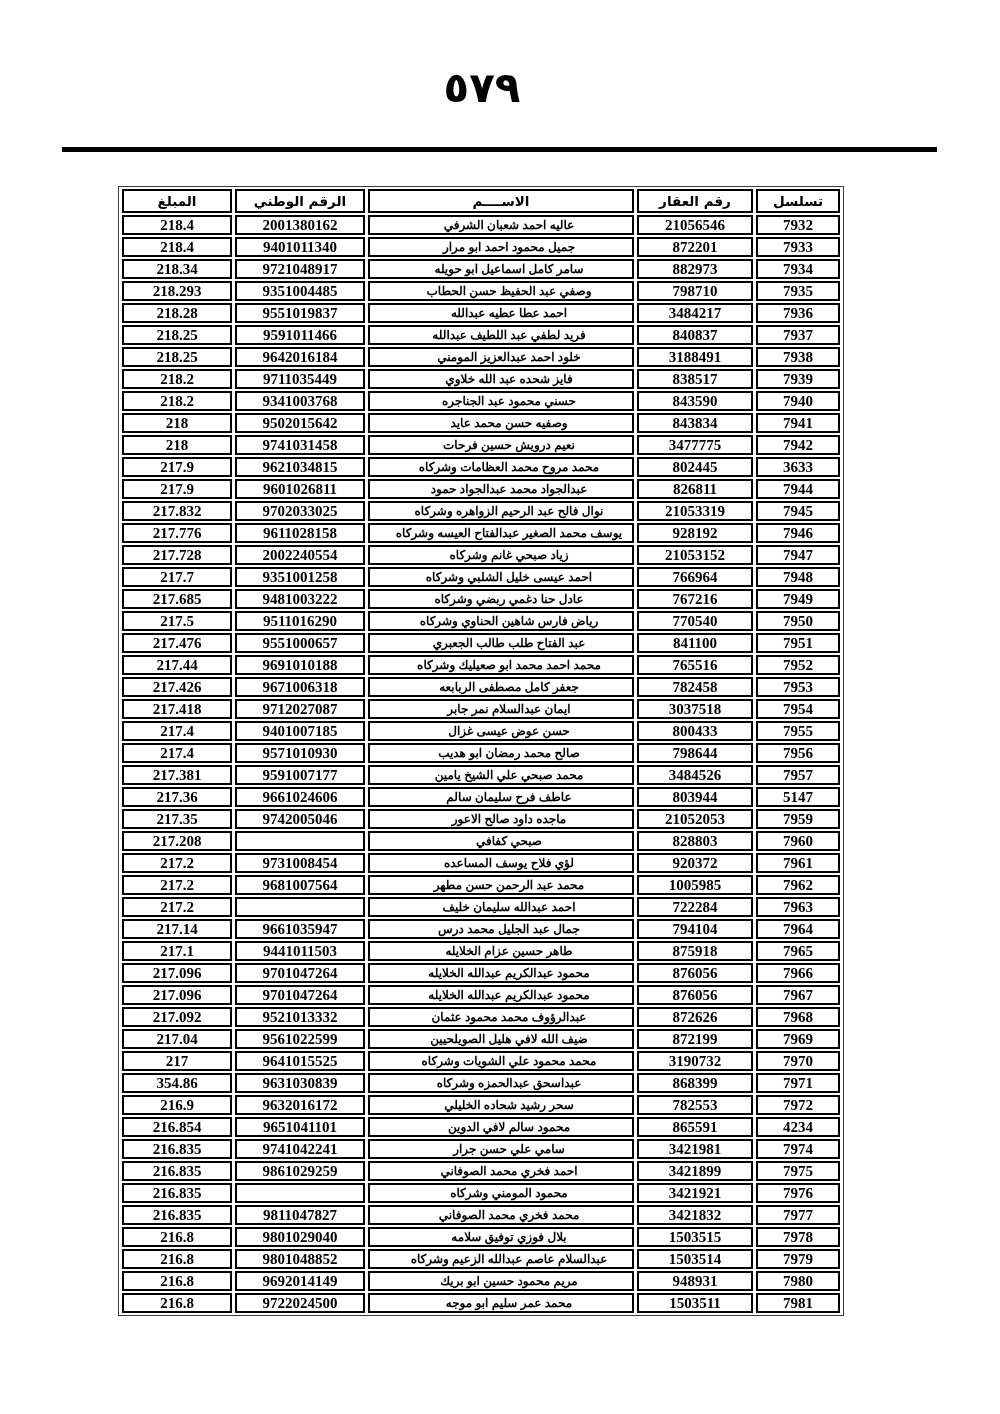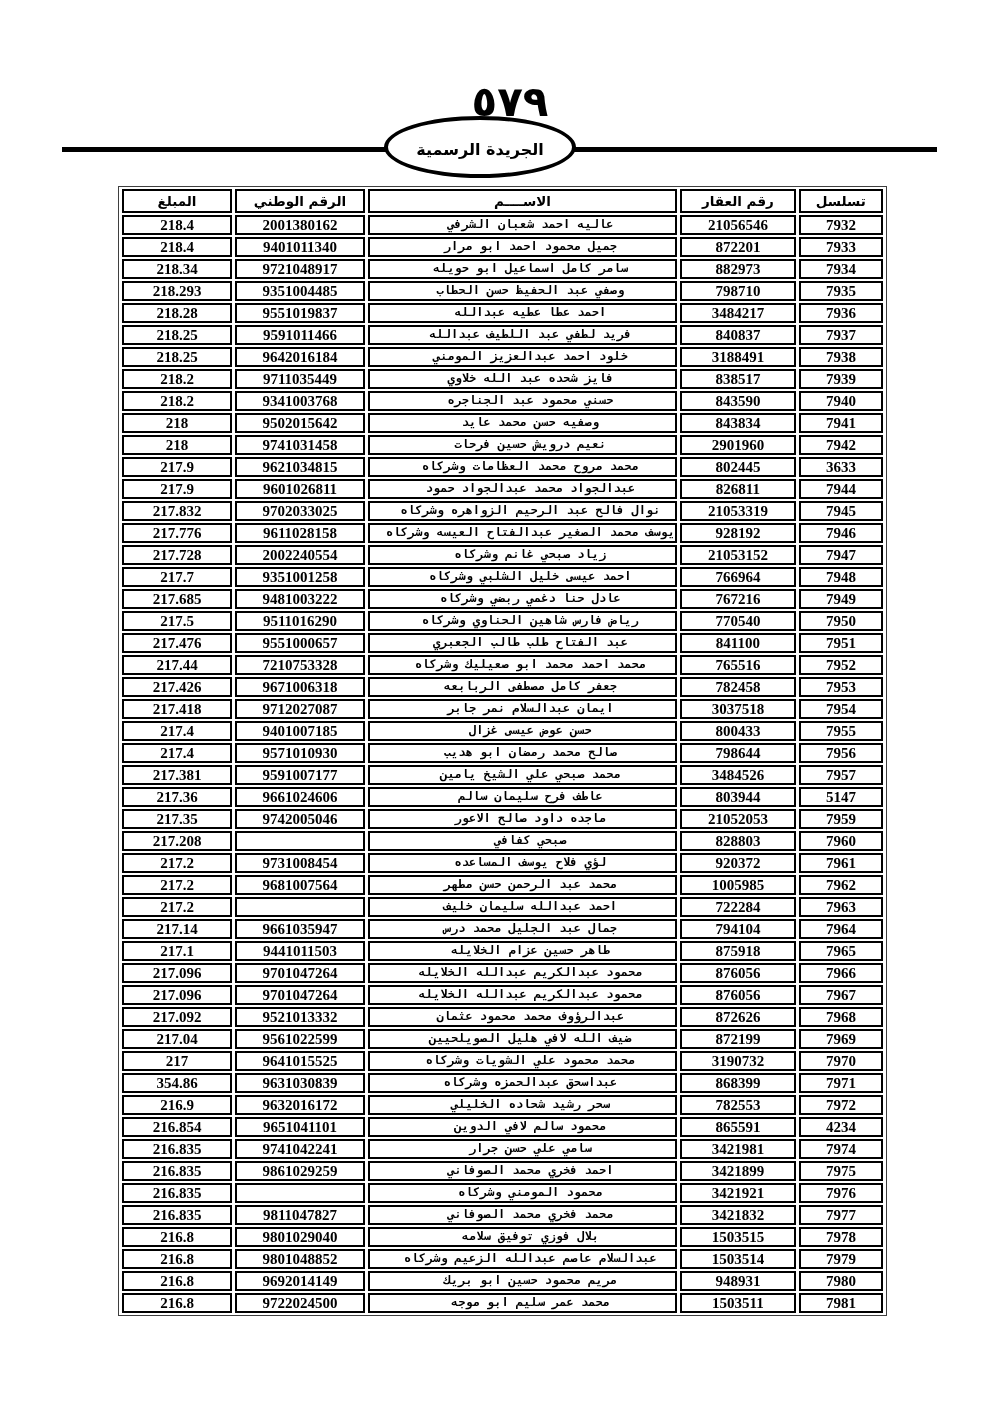--- a/index.html
+++ b/index.html
@@ -6,29 +6,28 @@
   .page {
     position: relative;
     width: 1000px;
     height: 1414px;
     background: #ffffff;
     overflow: hidden;
     font-family: "DejaVu Sans", sans-serif;
   }
   .page-number {
     position: absolute;
-    top: 78px;
+    top: 64px;
     left: 0;
     width: 964px;
     text-align: center;
     font-size: 42px;
     font-weight: bold;
     color: #000;
     line-height: 48px;
-    padding-left: 28px;
   }
   .rule {
     position: absolute;
     top: 147px;
     left: 62px;
     width: 875px;
     height: 5px;
     background: #000;
     z-index: 1;
   }
@@ -81,39 +80,36 @@
   }
   table.records td.num {
     height: 20px;
     font-family: "Liberation Serif", serif;
     font-weight: bold;
     font-size: 15px;
     line-height: 16px;
   }
   table.records td.arabic {
     height: 20px;
-    font-family: Liberation Mono, monospace;
+    font-family: Liberation Sans, sans-serif;
     font-weight: bold;
     font-size: 12px;
     line-height: 16px;
     padding-left: 16px;
   }
 </style>
 </head>
 <body>
 
 <div class="page">
 
   <div class="page-number">٥٧٩</div>
 
   <div class="rule"></div>
 
-  <div class="ellipse">
-    <span>الجريدة الرسمية</span>
-  </div>
 
   <table class="records">
     <colgroup>
       <col style="width:84px">
       <col style="width:116px">
       <col style="width:266px">
       <col style="width:130px">
       <col style="width:110px">
     </colgroup>
     <thead>
@@ -191,21 +187,21 @@
         </tr>
         <tr>
           <td class="num">7941</td>
           <td class="num">843834</td>
           <td class="arabic">وصفيه حسن محمد عايد</td>
           <td class="num">9502015642</td>
           <td class="num">218</td>
         </tr>
         <tr>
           <td class="num">7942</td>
-          <td class="num">2901960</td>
+          <td class="num">3477775</td>
           <td class="arabic">نعيم درويش حسين فرحات</td>
           <td class="num">9741031458</td>
           <td class="num">218</td>
         </tr>
         <tr>
           <td class="num">3633</td>
           <td class="num">802445</td>
           <td class="arabic">محمد مروح محمد العظامات وشركاه</td>
           <td class="num">9621034815</td>
           <td class="num">217.9</td>
@@ -263,21 +259,21 @@
           <td class="num">7951</td>
           <td class="num">841100</td>
           <td class="arabic">عبد الفتاح طلب طالب الجعبري</td>
           <td class="num">9551000657</td>
           <td class="num">217.476</td>
         </tr>
         <tr>
           <td class="num">7952</td>
           <td class="num">765516</td>
           <td class="arabic">محمد احمد محمد ابو صعيليك وشركاه</td>
-          <td class="num">7210753328</td>
+          <td class="num">9691010188</td>
           <td class="num">217.44</td>
         </tr>
         <tr>
           <td class="num">7953</td>
           <td class="num">782458</td>
           <td class="arabic">جعفر كامل مصطفى الربابعه</td>
           <td class="num">9671006318</td>
           <td class="num">217.426</td>
         </tr>
         <tr>

